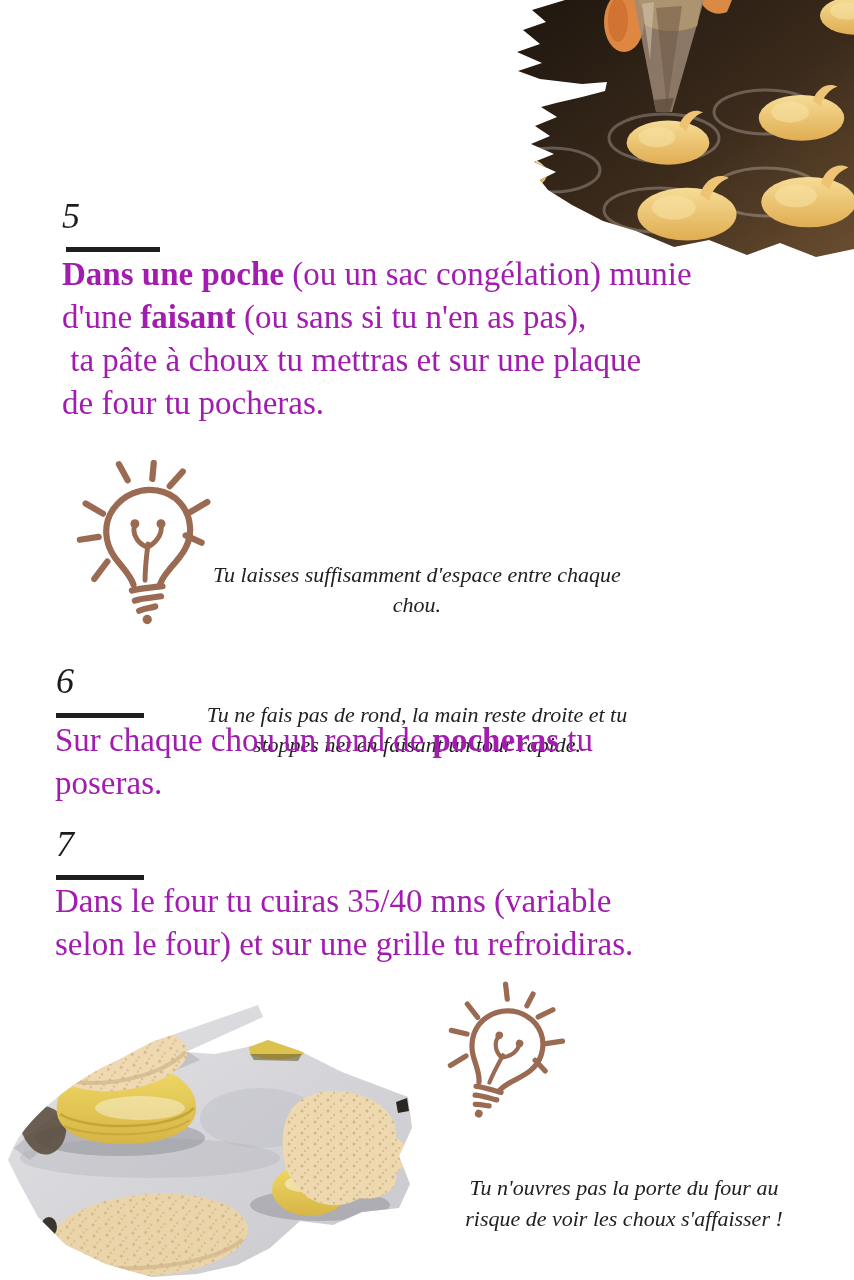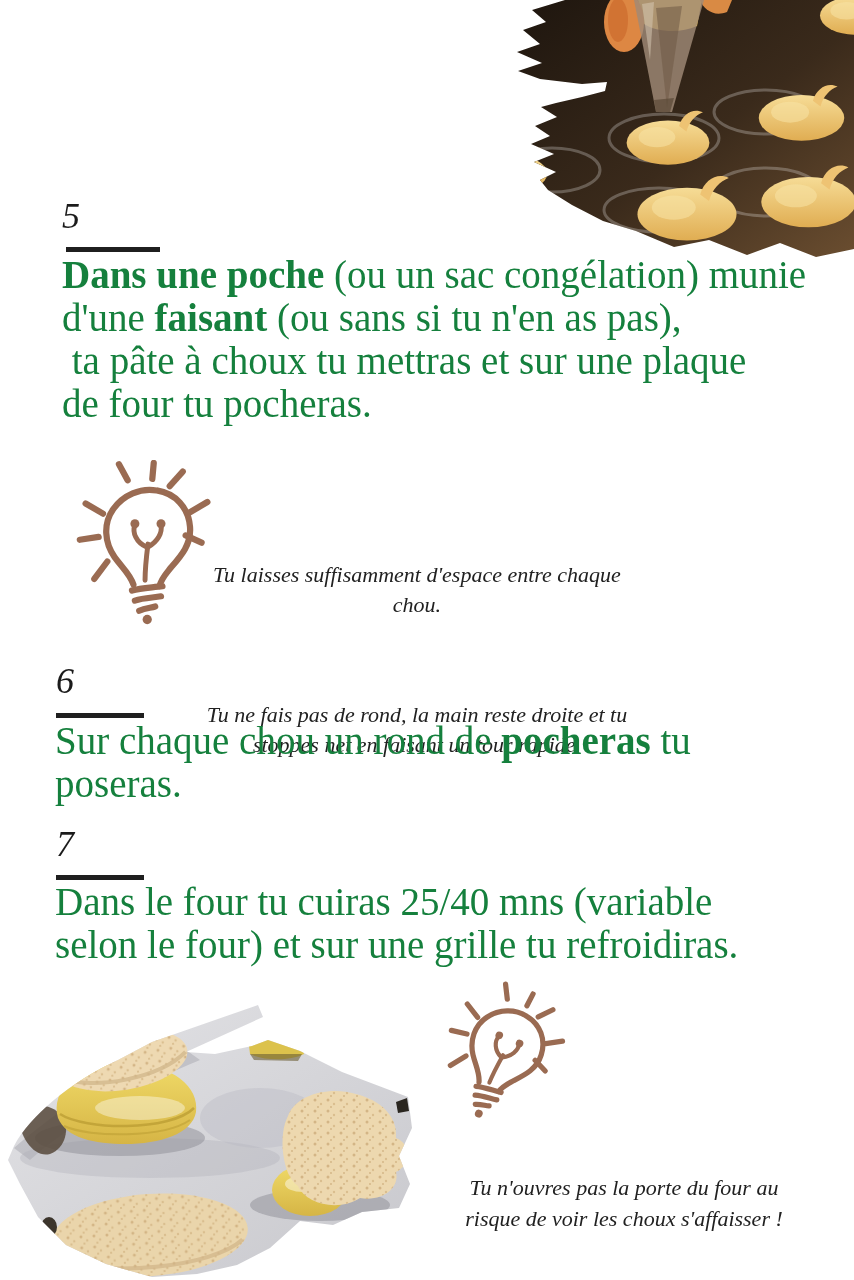--- a/index.html
+++ b/index.html
@@ -2,21 +2,21 @@
 <html><head>
 <meta charset="utf-8">
 <style>
   html,body{margin:0;padding:0;background:#ffffff;}
   .page{position:relative;width:854px;height:1280px;background:#ffffff;overflow:hidden;
         font-family:"Liberation Serif", serif;color:#1b1b1b;}
 
   
   .step-num{position:absolute;font-style:italic;font-size:36px;line-height:1;color:#1b1b1b;}
   .rule{position:absolute;height:5px;background:#1f1f1f;}
-  .step-text{position:absolute;font-size:39px;line-height:43px;white-space:pre-wrap;color:#15803d;}
+  .step-text{position:absolute;font-size:33px;line-height:43px;white-space:pre-wrap;color:#a21caf;}
   .step-text .b{font-weight:bold;}
   .step-text .i{}
 
   
   .tip-text{position:absolute;text-align:center;font-style:italic;font-size:22px;line-height:30px;
             white-space:pre-wrap;color:#212121;}
   .tip-para{margin:0 0 20px 0;}
   .bulb{position:absolute;}
   .bulb svg{display:block;width:100%;height:100%;}
   .bulb-tilt{transform:rotate(22deg);}
@@ -117,21 +117,21 @@
 stoppes net en faisant un tour rapide.</p>
   </div>
 
   <div class="step-num" style="left:56px;top:663px">6</div>
   <div class="rule" style="left:56px;top:713px;width:88px"></div>
   <div class="step-text" style="left:55px;top:719px;width:780px"><span>Sur chaque chou un rond de </span><span class="b">pocheras</span><span> tu
 poseras.</span></div>
 
   <div class="step-num" style="left:56px;top:826px">7</div>
   <div class="rule" style="left:56px;top:875px;width:88px"></div>
-  <div class="step-text" style="left:55px;top:880px;width:790px"><span>Dans le four tu cuiras 25/40 mns </span><span class="i">(variable
+  <div class="step-text" style="left:55px;top:880px;width:790px"><span>Dans le four tu cuiras 35/40 mns </span><span class="i">(variable
 selon le four) et sur une grille tu refroidiras.</span></div>
 
   <svg class="photo" style="left:0;top:998px;width:420px;height:282px" viewBox="0 0 420 282" role="img" aria-label="Ronds de craquelin posés sur les choux sur papier cuisson">
     <defs>
       <linearGradient id="parchGrad" x1="0" y1="0" x2="1" y2="1">
         <stop offset="0" stop-color="#e4e4e7"></stop>
         <stop offset="1" stop-color="#c7c7cc"></stop>
       </linearGradient>
       <linearGradient id="yellowGrad" x1="0" y1="0" x2="0" y2="1">
         <stop offset="0" stop-color="#f0da68"></stop>

